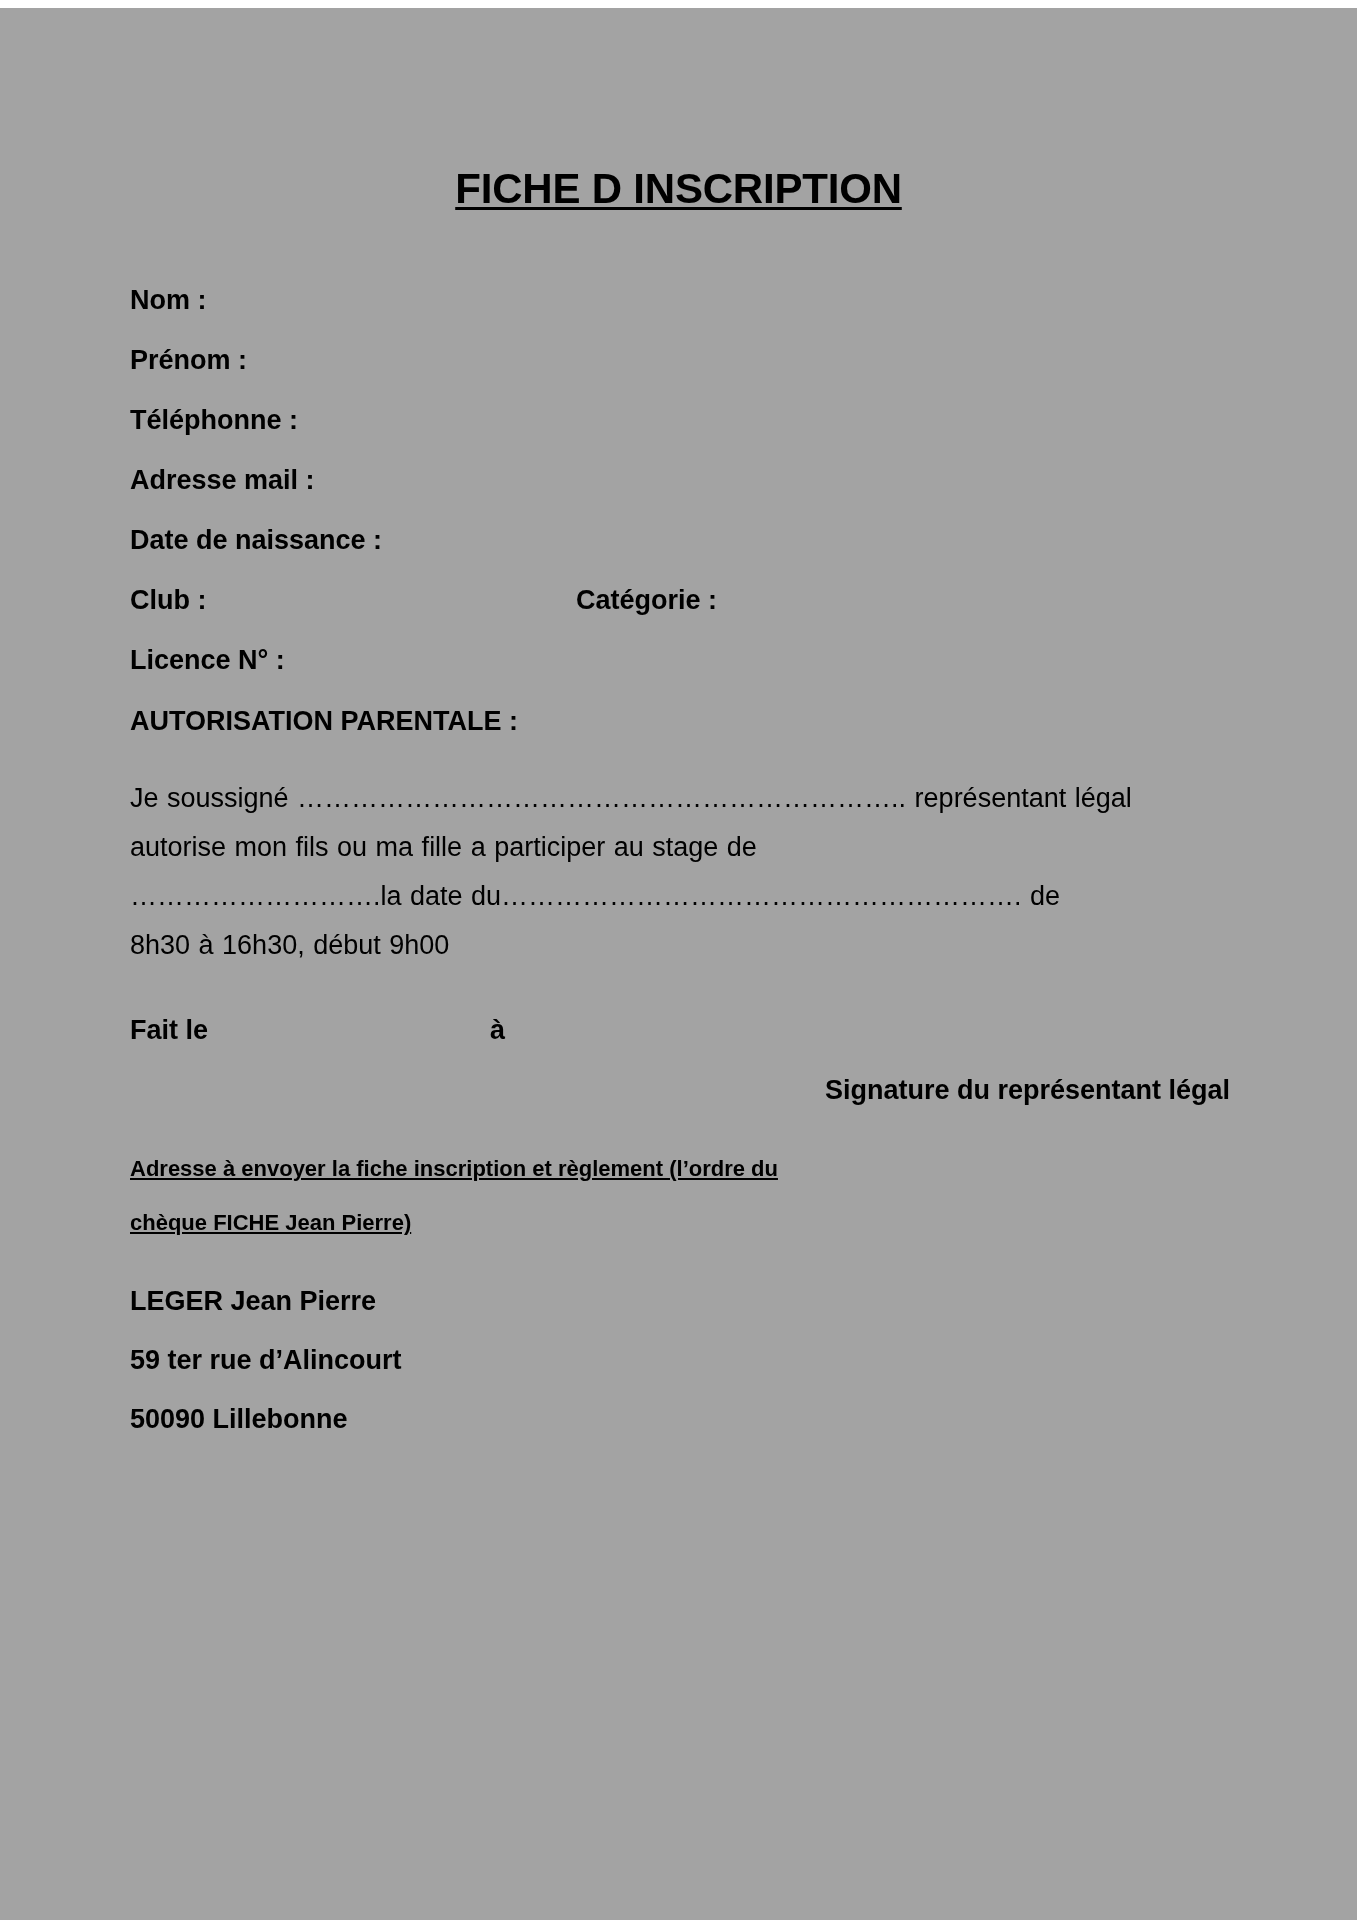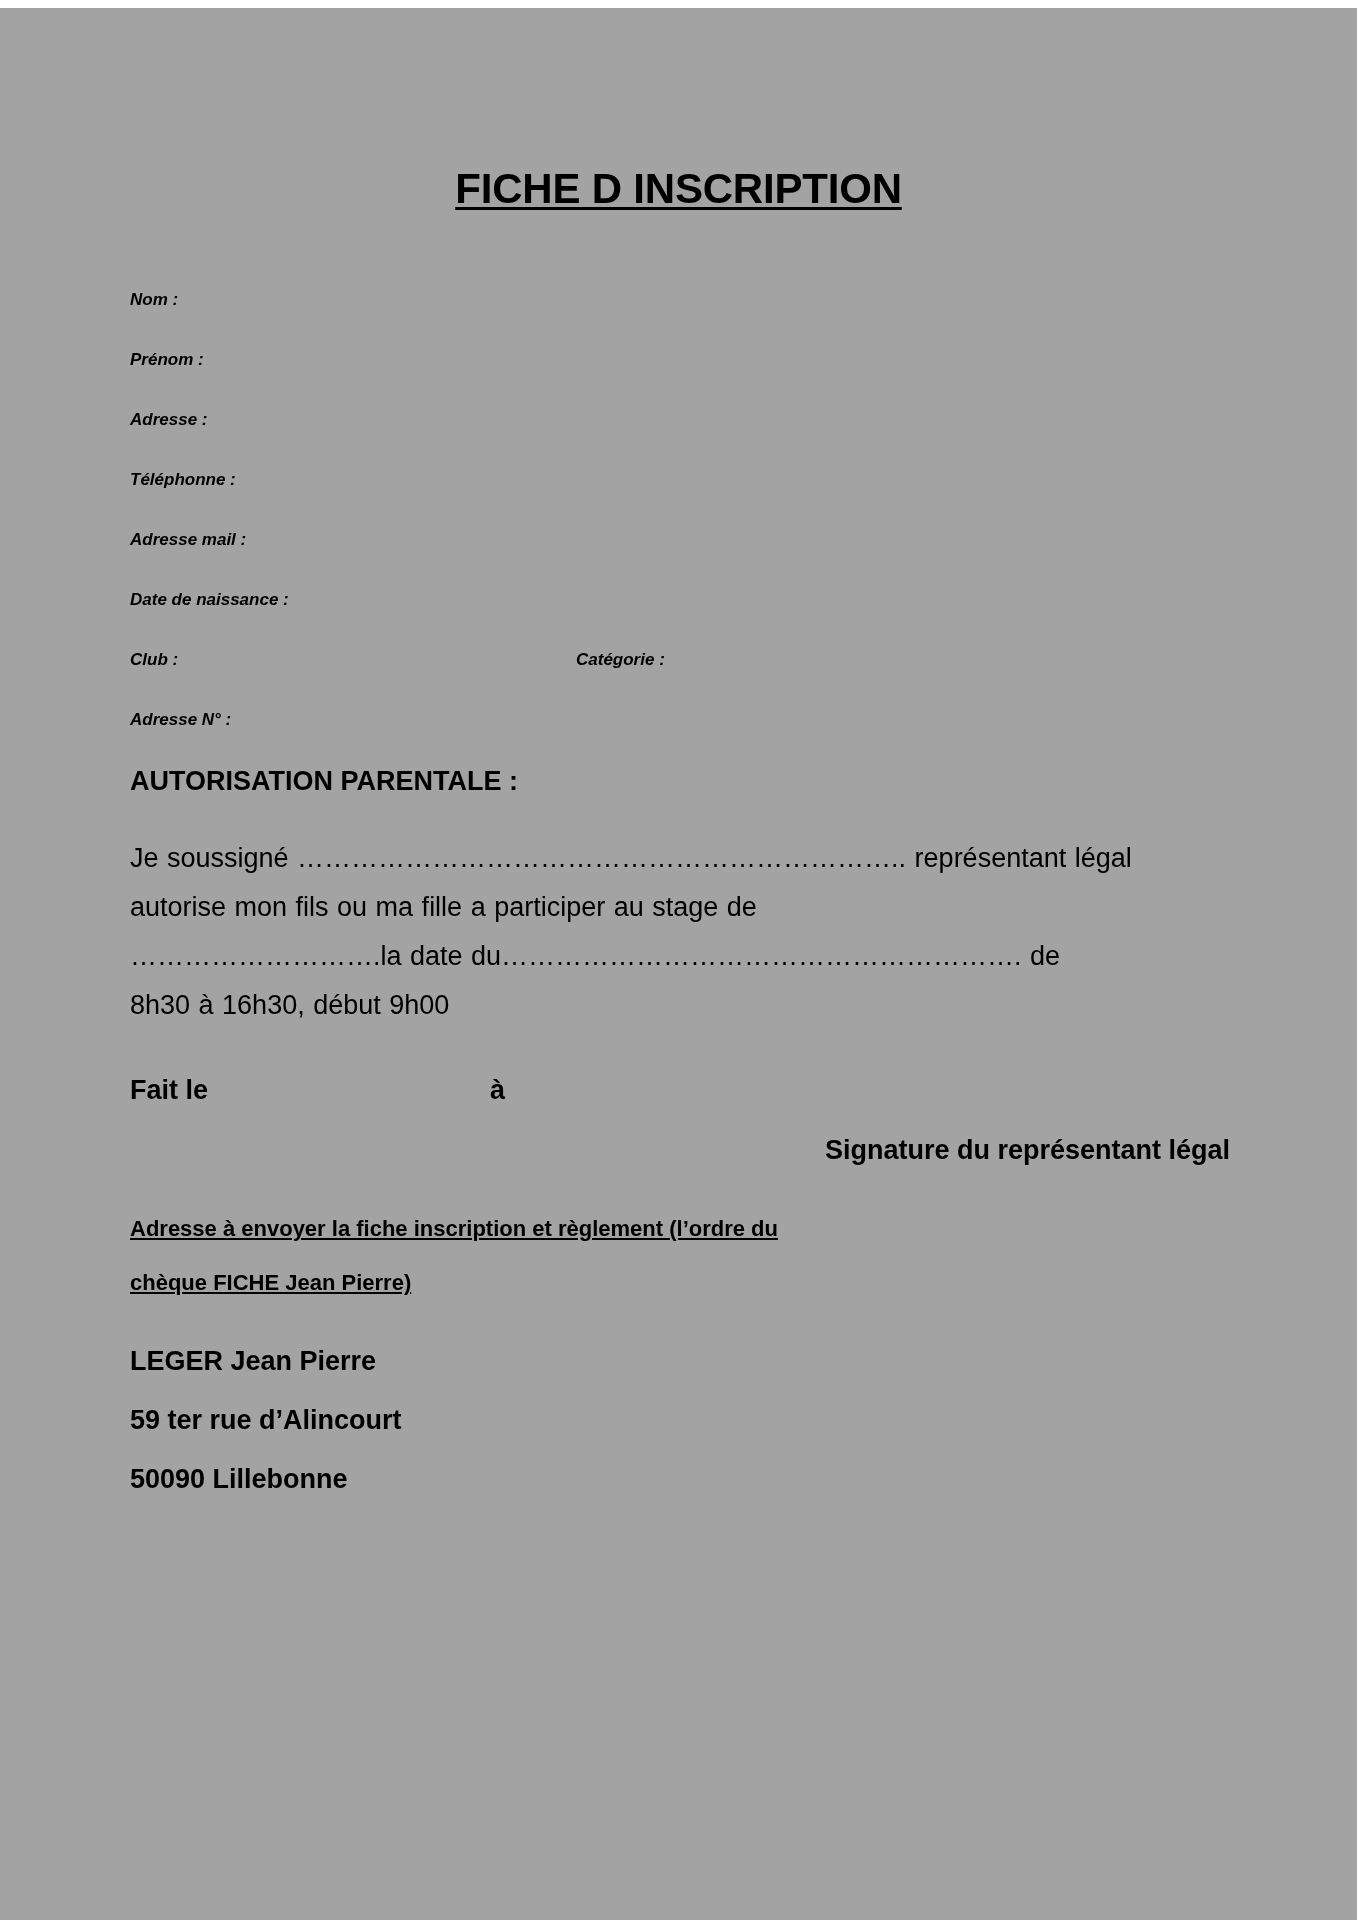--- a/index.html
+++ b/index.html
@@ -41,25 +41,24 @@
   .content {
     position: absolute;
     left: 130px;
     top: 262px;
     width: 1100px;
   }
 
   .field-row {
     position: relative;
     height: 60px;
-    font-size: 17px;
+    font-size: 27px;
     font-weight: bold;
     line-height: 60px;
     white-space: nowrap;
-    font-style: italic;
   }
   .field-row .label-secondary {
     position: absolute;
     left: 446px;
     top: 0;
   }
 
   .section-head {
     height: 62px;
     line-height: 62px;
@@ -143,43 +142,40 @@
   <div class="content">
 
     <div class="field-row">
       <span>Nom :</span>
     </div>
 
     <div class="field-row">
       <span>Prénom :</span>
     </div>
 
-    <div class="field-row">
-      <span>Adresse :</span>
-    </div>
 
     <div class="field-row">
       <span>Téléphonne :</span>
     </div>
 
     <div class="field-row">
       <span>Adresse mail :</span>
     </div>
 
     <div class="field-row">
       <span>Date de naissance :</span>
     </div>
 
     <div class="field-row">
       <span>Club :</span>
       <span class="label-secondary">Catégorie :</span>
     </div>
 
     <div class="field-row">
-      <span>Adresse N° :</span>
+      <span>Licence N° :</span>
     </div>
 
     <div class="section-head">
       <span class="ul">AUTORISATION PARENTALE</span><span> :</span>
     </div>
 
     <div class="spacer-sm"></div>
 
     <div class="para">
       <span class="line">Je soussigné ………………………………………………………….. représentant légal</span>

